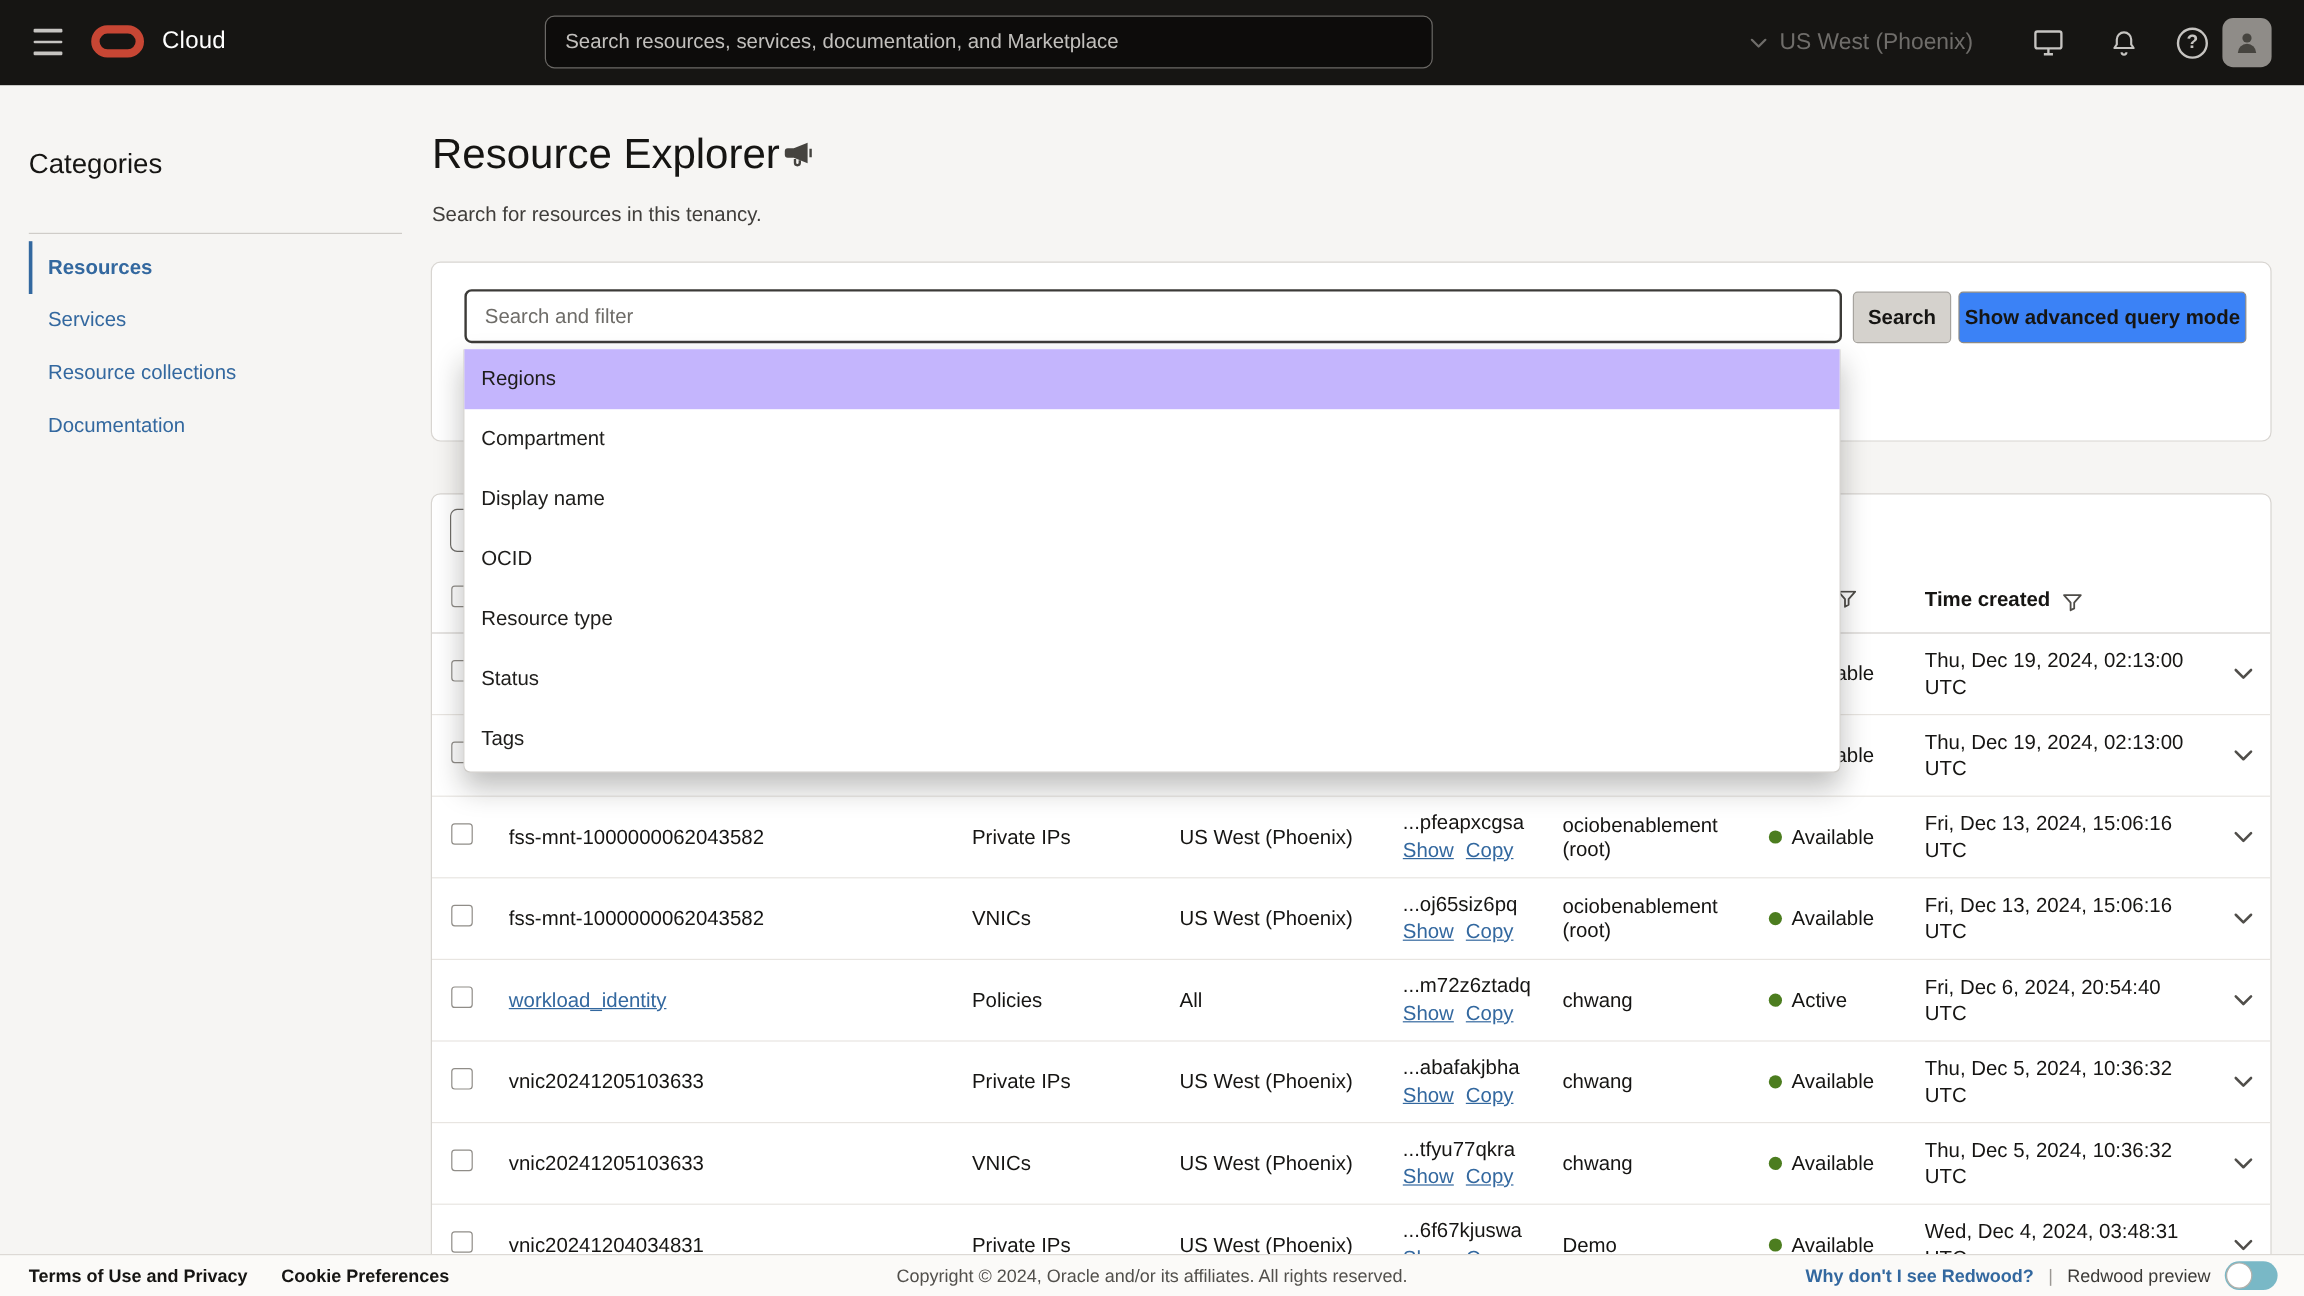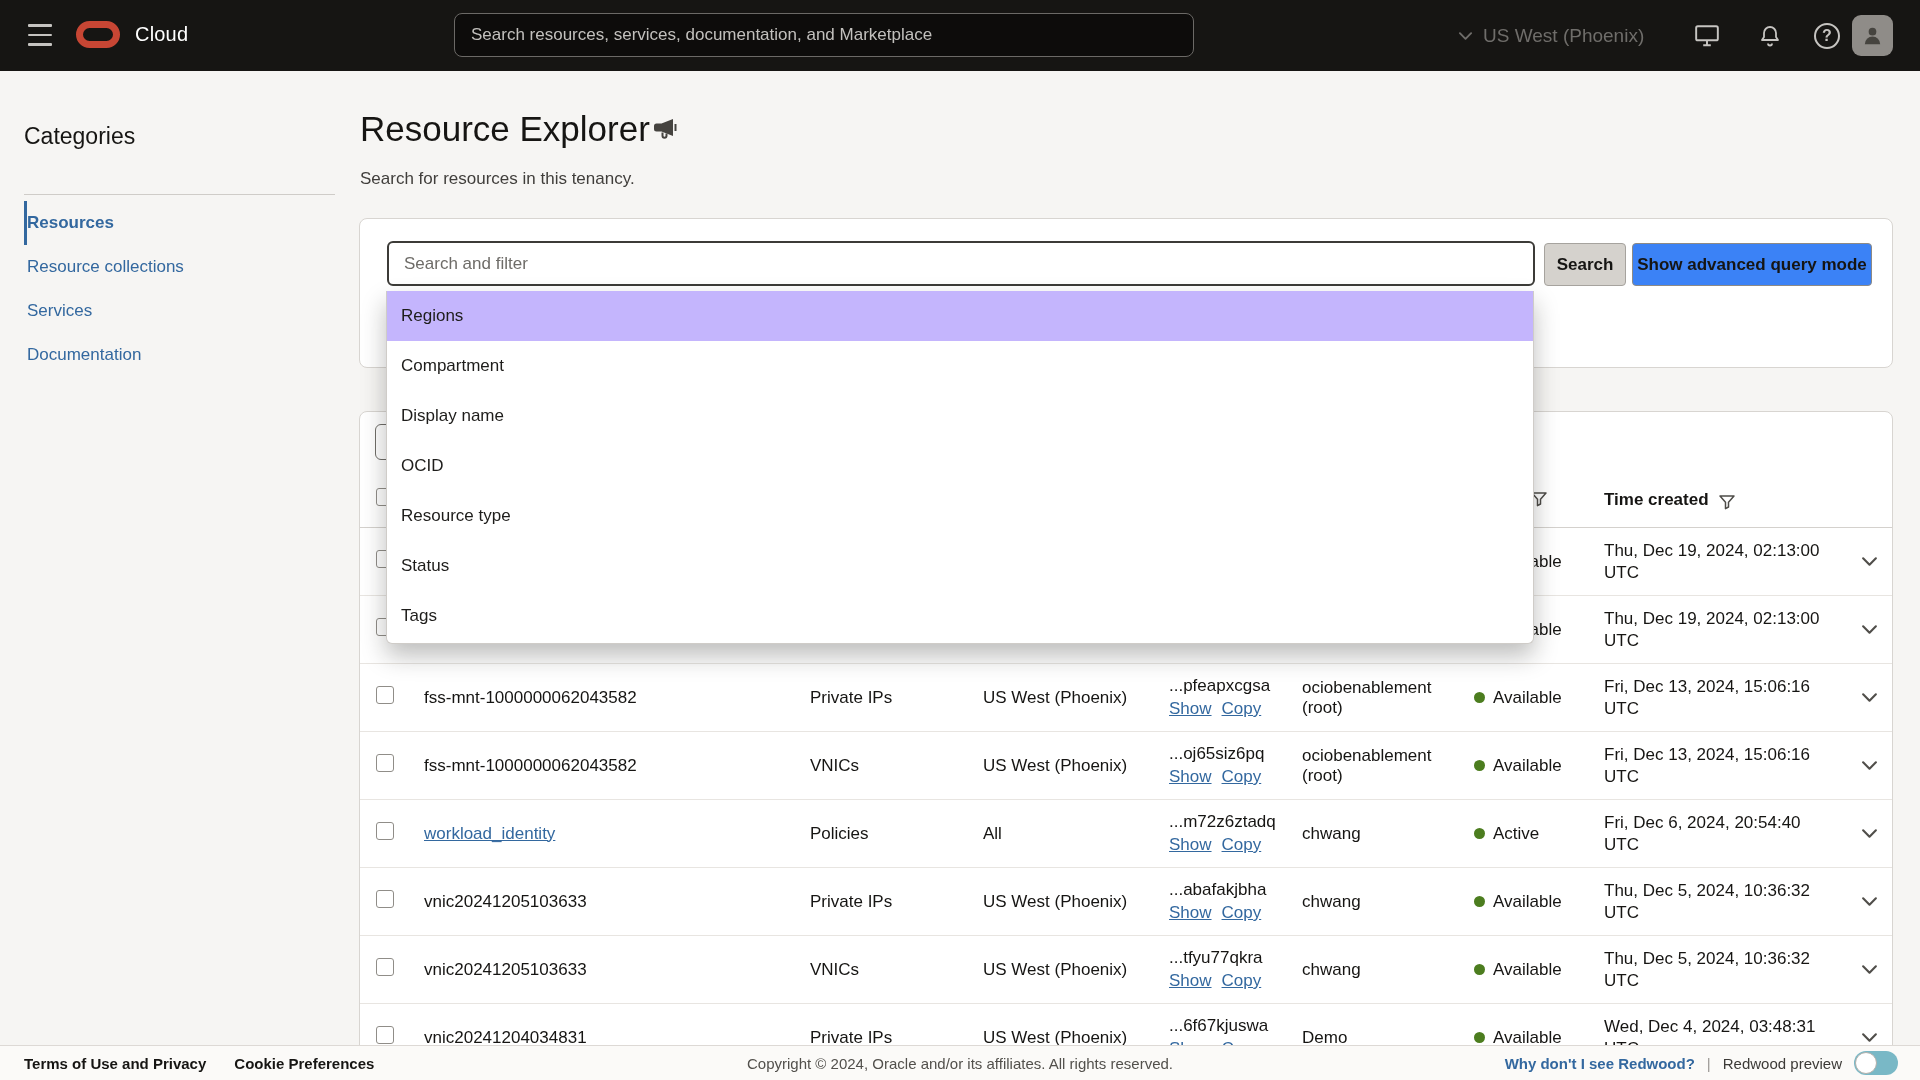--- a/index.html
+++ b/index.html
@@ -23,21 +23,21 @@
   .i-monitor{left:1694px}.i-bell{left:1758px}.i-help{left:1814px}
   .help-circle{width:26px;height:26px;border:2px solid #c6c4c1;border-radius:50%;color:#c6c4c1;
     font-size:16px;font-weight:700;display:flex;align-items:center;justify-content:center}
   .avatar{position:absolute;left:1852px;top:15px;width:41px;height:41px;border-radius:9px;background:#8f8c88;
     display:flex;align-items:center;justify-content:center;cursor:pointer}
 
   
   .sidebar{position:absolute;left:0;top:71px;width:359px;height:974px;padding:52px 24px 0 24px}
   .side-title{font-size:23px;font-weight:400;color:#161513;margin-bottom:44px}
   .side-divider{height:1px;background:#cfccc8;margin-bottom:6px}
-  .side-item{display:flex;align-items:center;height:44px;border-left:3px solid transparent;
+  .side-item{display:flex;align-items:center;height:44px;padding-left:13px;border-left:3px solid transparent;
     font-size:17px;color:#33689f;text-decoration:none;cursor:pointer}
   .side-item.active{font-weight:700;border-left-color:#33689f}
 
   
   .page{position:absolute;left:359px;top:71px;width:1561px;height:1009px}
   .page-title{position:absolute;left:1px;top:38px;font-size:35px;font-weight:400;display:flex;align-items:center;gap:3px}
   .page-sub{position:absolute;left:1px;top:98px;font-size:17px;color:#403e3b}
 
   .search-card{position:absolute;left:0;top:147px;width:1534px;height:150px;background:#fff;
     border:1px solid #d8d5d1;border-radius:8px;z-index:1}
@@ -135,22 +135,22 @@
           <path d="M4 21 a8 8 0 0 1 16 0 Z"></path>
         </svg>
     </div>
   </header>
 
   <aside class="sidebar">
     <h2 class="side-title">Categories</h2>
     <div class="side-divider"></div>
     <nav>
       <a class="side-item active">Resources</a>
+      <a class="side-item">Services</a>
       <a class="side-item">Resource collections</a>
-      <a class="side-item">Services</a>
       <a class="side-item">Documentation</a>
     </nav>
   </aside>
 
   <main class="page">
     <h1 class="page-title">
       <span>Resource Explorer</span>
       <svg width="24" height="22" viewBox="0 0 24 22">
         <path d="M20 1 L8.5 5.5 H3.5 A2.5 2.5 0 0 0 1 8 v3 A2.5 2.5 0 0 0 3.5 13.5 H8.5 L20 18 Z" fill="#45433f"></path>
         <path d="M9.5 14.5 v3.2 a2 2 0 0 0 4 0 v-2.2" stroke="#45433f" stroke-width="2" fill="none"></path>

